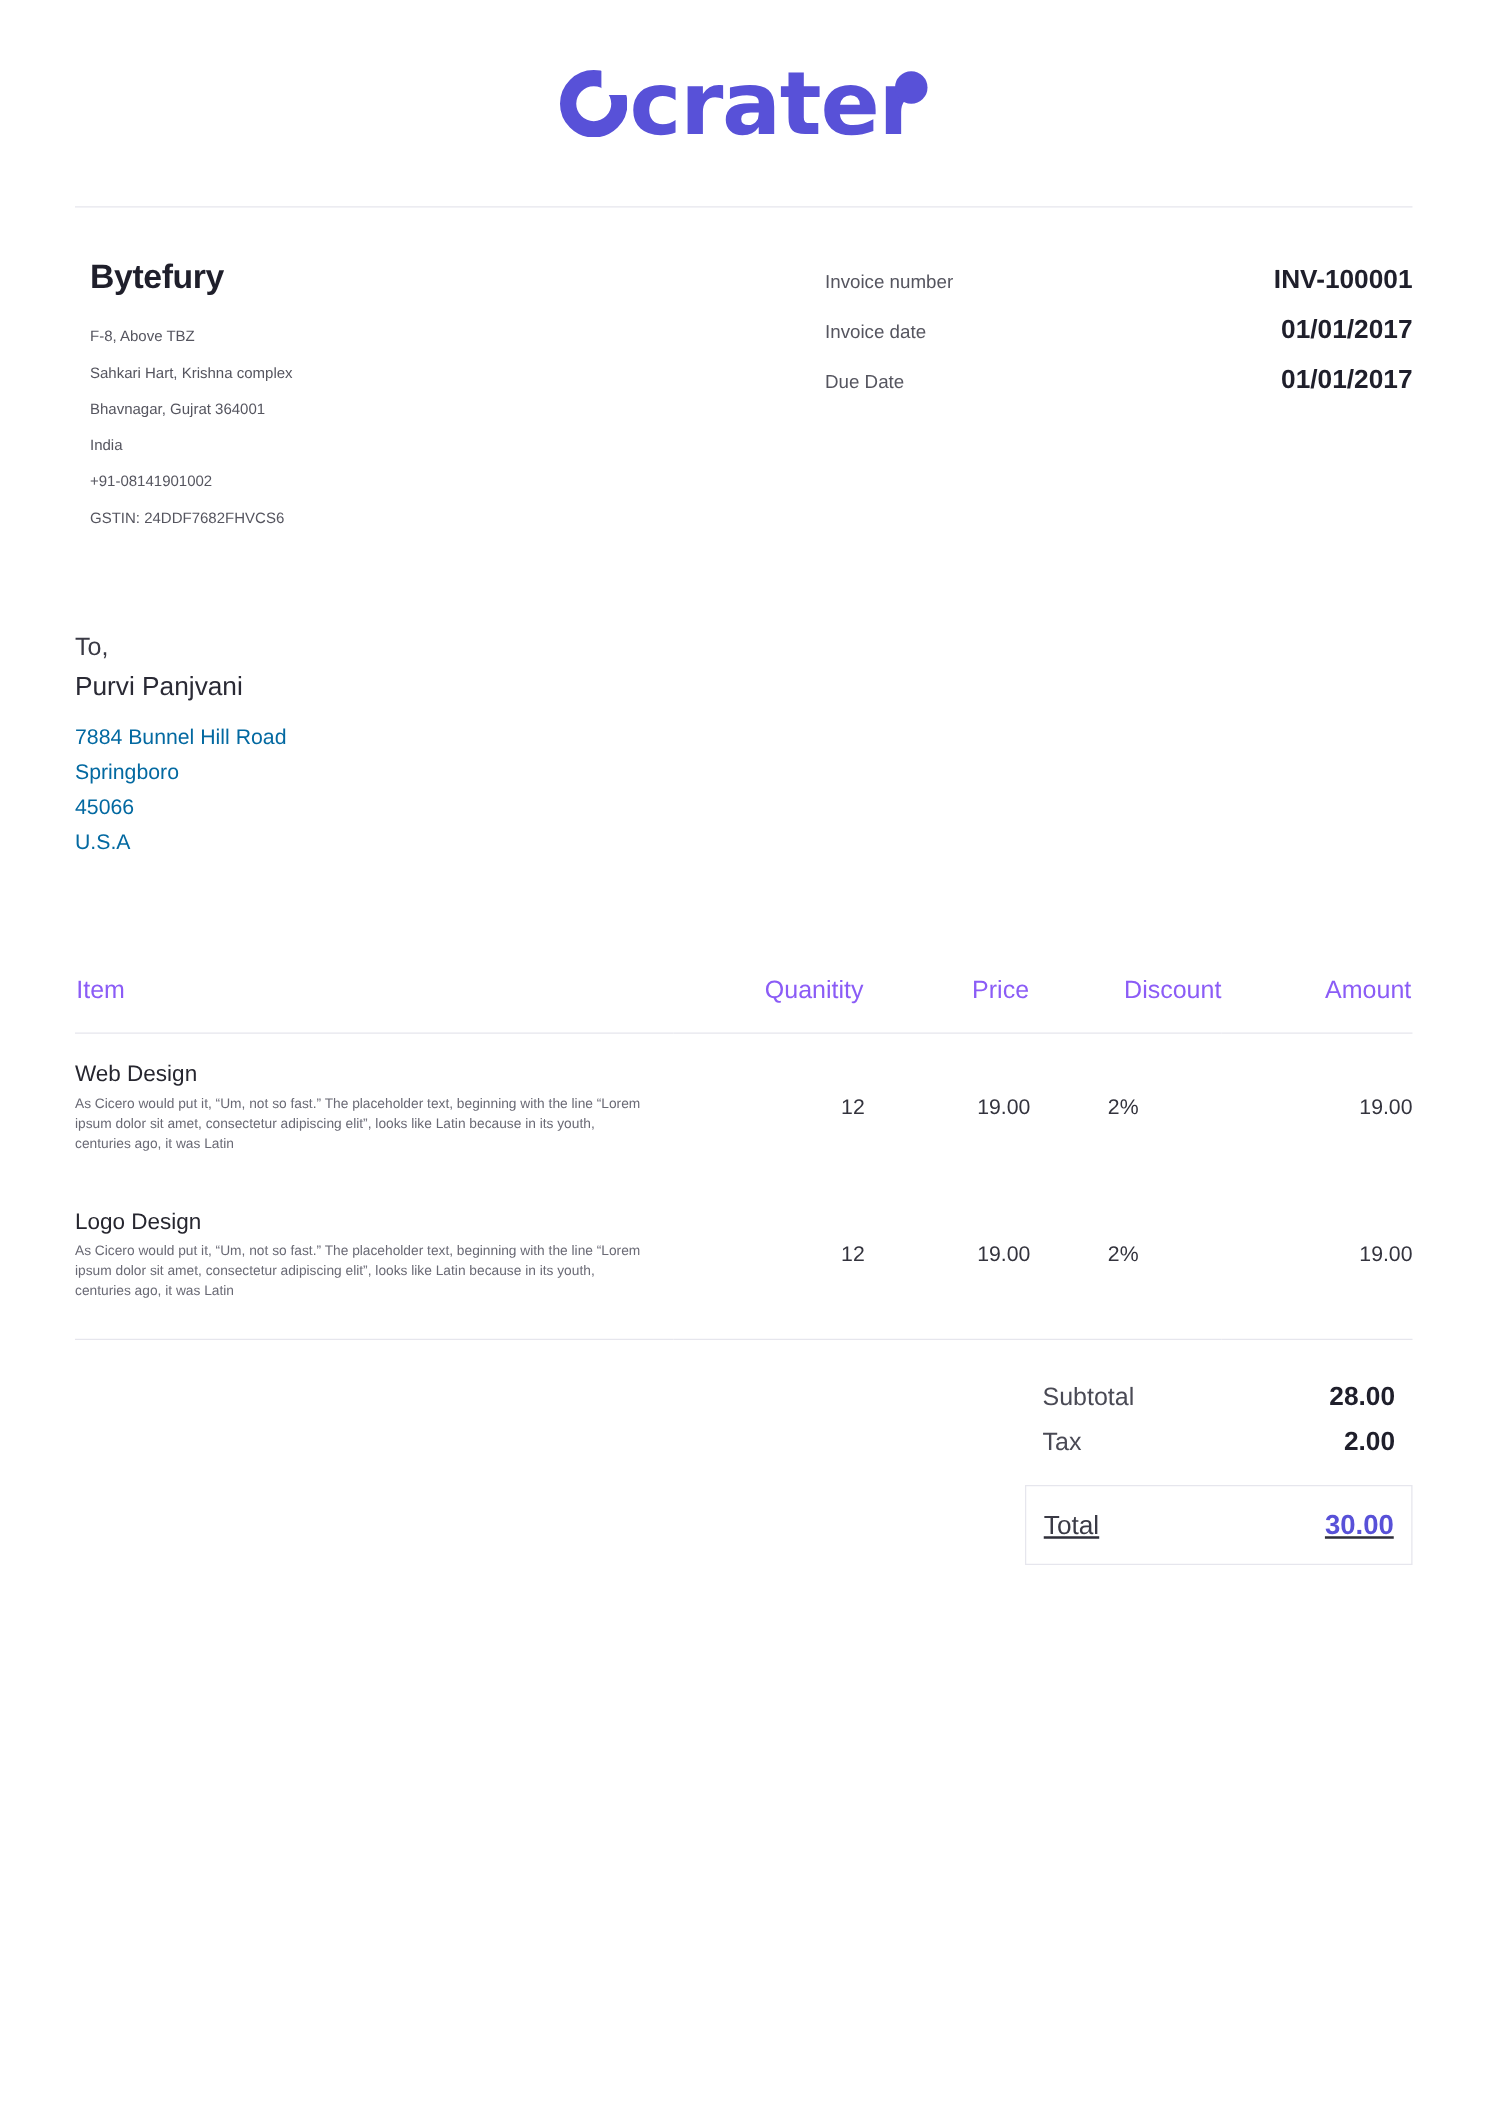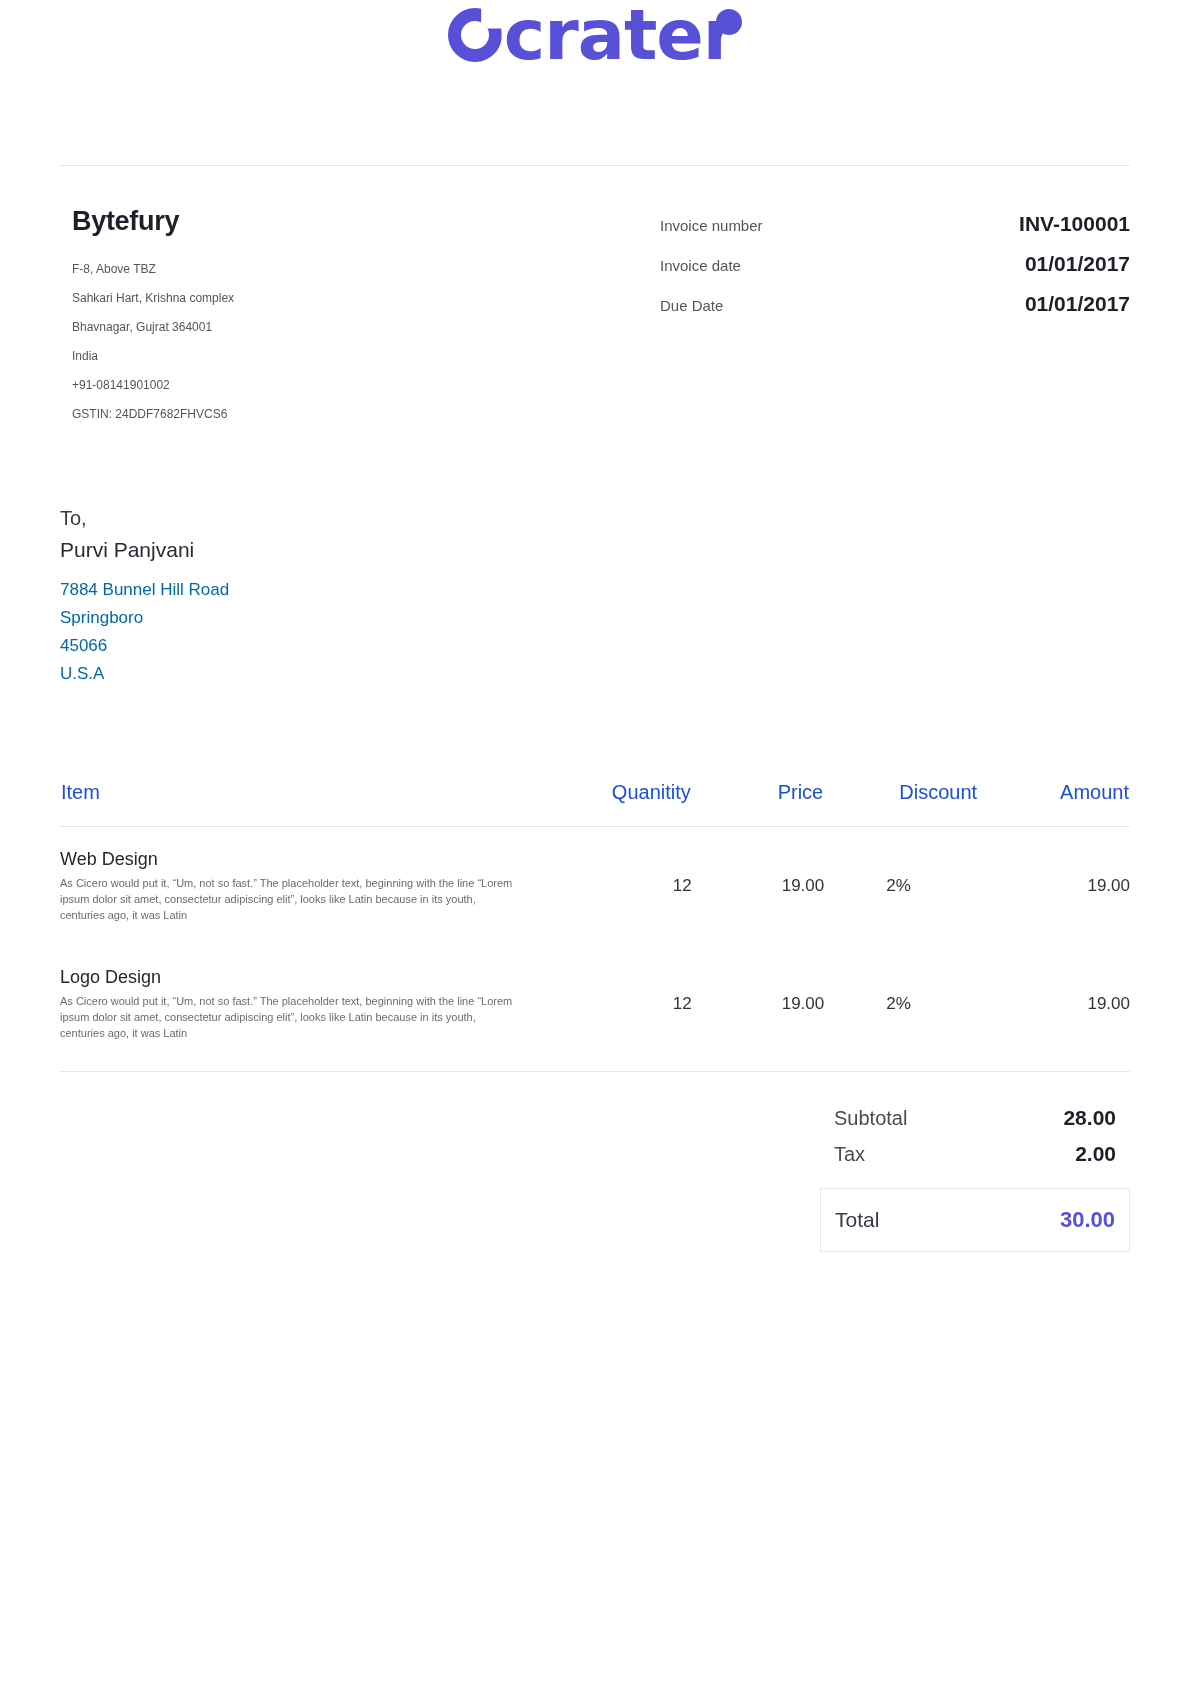--- a/index.html
+++ b/index.html
@@ -20,21 +20,21 @@
     width: 1190px;
     height: 1684px;
     padding: 0 60px;
     position: relative;
   }
 
   
   .logo-area {
     height: 165px;
     display: flex;
-    align-items: flex-start;
+    align-items: center;
     justify-content: center;
   }
   .logo-wrap {
     display: flex;
     align-items: center;
     font-size: 72px;
     font-weight: 700;
     letter-spacing: -2px;
     color: #5851d8;
     line-height: 1;
@@ -134,21 +134,21 @@
 
   
   .items {
     margin-top: 92px;
     width: 100%;
     border-collapse: collapse;
   }
   .items thead th {
     font-size: 20px;
     font-weight: 400;
-    color: #1d4ed8;
+    color: #8b5cf6;
     padding-bottom: 22px;
     border-bottom: 1px solid #e6e6ed;
     text-align: right;
   }
   .items thead th.col-item { text-align: left; }
   .items tbody td {
     padding: 22px 0 22px 0;
     vertical-align: middle;
     text-align: right;
     font-size: 17px;
@@ -199,20 +199,21 @@
     color: #1f1f2b;
     margin-left: 20px;
   }
   .totals-total {
     margin-top: 16px;
     border: 1px solid #e6e6ed;
     display: flex;
     justify-content: space-between;
     align-items: baseline;
     padding: 18px 14px;
+    text-decoration: underline;
   }
   .totals-total .totals-label { font-size: 21px; color: #3a3a45; }
   .totals-total .totals-value { color: #5851d8; font-size: 22px; font-weight: 700; }
 </style>
 </head>
 <body>
 
 <div class="page">
 
   <div class="logo-area">

